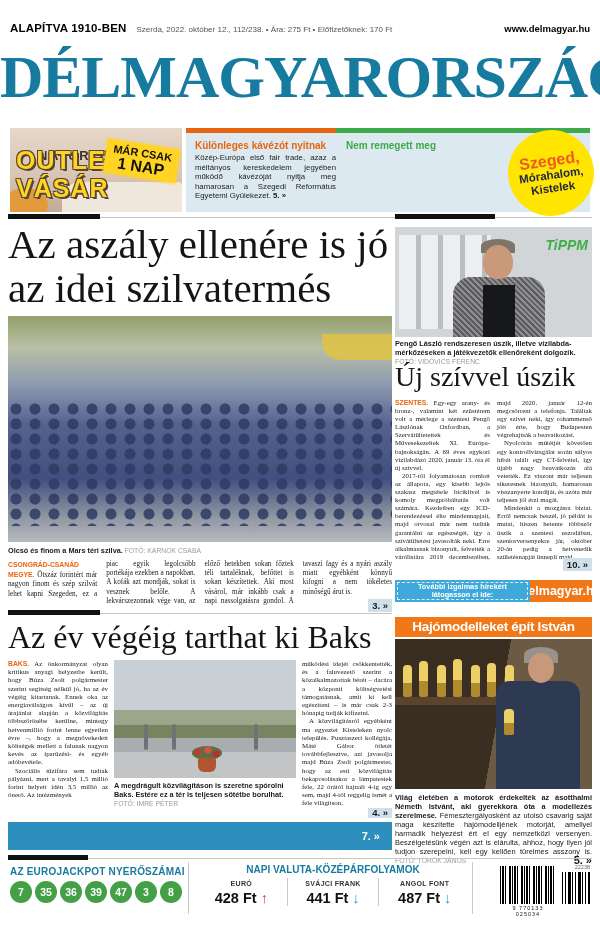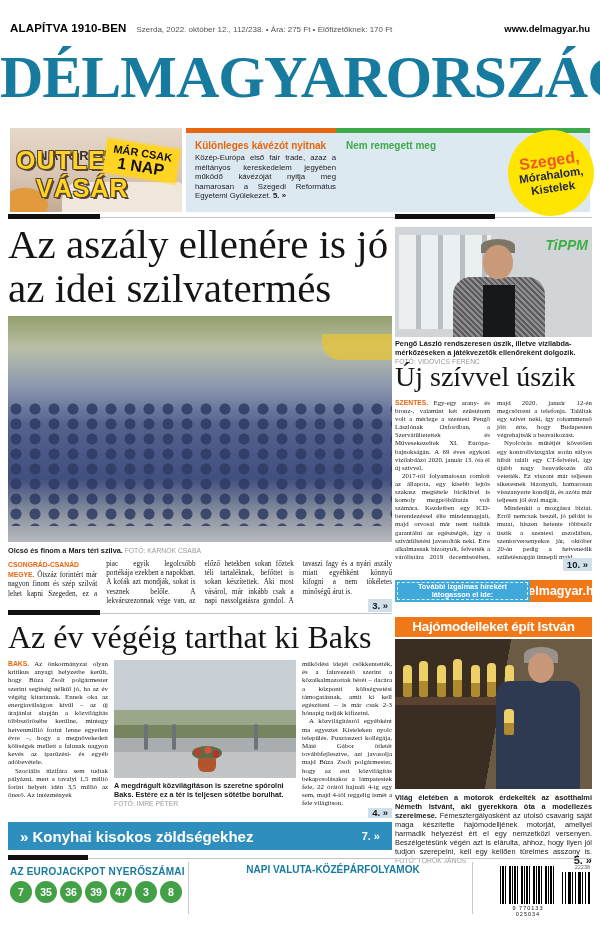--- a/index.html
+++ b/index.html
@@ -19,21 +19,21 @@
 
   
   .naturtex{position:absolute;top:128px;left:10px;width:172px;height:84px;
             background:linear-gradient(180deg,#e6d8ca 0%,#d9c6b4 55%,#c3aa95 100%);overflow:hidden;}
   .nt-pillow{position:absolute;left:-8px;bottom:-10px;width:46px;height:34px;border-radius:50%;background:#e29a3c;}
   .nt-bed{position:absolute;right:0;bottom:0;width:120px;height:30px;border-radius:18px 4px 0 0;background:#efe7dc;}
   .nt-brand{position:absolute;top:20px;left:28px;font-size:13px;font-weight:bold;letter-spacing:1.5px;color:#3c332c;}
   .nt-big{position:absolute;left:6px;font-weight:800;font-size:25px;letter-spacing:1px;color:#ffd422;
           text-shadow:1px 1px 0 #5a4632,-1px 1px 0 #5a4632,1px -1px 0 #5a4632,-1px -1px 0 #5a4632,2px 2px 0 #5a4632;}
   .nt-line1{top:18px;}
-  .nt-line2{top:46px;margin-left:20px;}
+  .nt-line2{top:46px;}
   .nt-badge{position:absolute;right:4px;top:16px;background:#ffd422;color:#14100c;
             transform:rotate(9deg);padding:4px 7px;text-align:center;font-weight:800;
             box-shadow:0 0 0 2px rgba(255,212,34,.35);}
   .nt-badge .b1{font-size:11px;display:block;line-height:11px;}
   .nt-badge .b2{font-size:16px;display:block;line-height:15px;}
 
   .teaserbox{position:absolute;top:128px;left:186px;width:404px;height:84px;background:#dce9f1;}
   .bar-orange{position:absolute;top:0;left:0;width:150px;height:5px;background:#e8650f;}
   .bar-green{position:absolute;top:0;left:150px;right:0;height:5px;background:#3ea94a;}
   .tz{position:absolute;top:12px;}
@@ -280,21 +280,20 @@
       </div>
     </div>
     <div class="baks-colB baks-text">
       <p class="para">működési idejét csökkentették, és a faluvezető szerint a közalkalmazottak bérét – dacára a központi költségvetési támogatásnak, amit ki kell egészíteni – is már csak 2-3 hónapig tudják kifizetni.</p>
       <p class="para">A közvilágításról egyébként ma egyeztet Kisteleken nyolc település. Pusztaszeri kollégája, Máté Gábor ötletét továbbfejlesztve, azt javasolja majd Búza Zsolt polgármester, hogy az esti közvilágítás bekapcsolásakor a lámpatestek fele, 22 órától hajnali 4-ig egy sem, majd 4-től reggelig ismét a fele világítson.</p>
       <span class="pgref-baks">4. »</span>
     </div>
   </div>
 
   <div class="kitchen">
-    <span class="k-text">» Konyhai kisokos zöldségekhez</span>
     <span class="k-page">7. »</span>
   </div>
 
   <div class="boat-banner">Hajómodelleket épít István</div>
   <div class="boat-photo">
     <div class="shelf"></div>
     <div class="trophy" style="left:8px;"></div>
     <div class="trophy" style="left:24px;top:22px;height:36px;"></div>
     <div class="trophy" style="left:42px;"></div>
     <div class="trophy" style="left:58px;top:20px;height:38px;"></div>
@@ -322,20 +321,34 @@
     <div class="ball">39</div>
     <div class="ball">47</div>
     <div class="ball">3</div>
     <div class="ball">8</div>
   </div>
 
   <div class="vsep" style="left:188px;top:862px;height:52px;"></div>
 
   <div class="fx">
     <div class="fx-title">NAPI VALUTA-KÖZÉPÁRFOLYAMOK</div>
+    <div class="fx-row">
+      <div class="fx-item">
+        <div class="fx-label">EURÓ</div>
+        <div class="fx-value"><span>428 Ft</span> <span class="arrow-up">↑</span></div>
+      </div>
+      <div class="fx-item">
+        <div class="fx-label">SVÁJCI FRANK</div>
+        <div class="fx-value"><span>441 Ft</span> <span class="arrow-down">↓</span></div>
+      </div>
+      <div class="fx-item">
+        <div class="fx-label">ANGOL FONT</div>
+        <div class="fx-value"><span>487 Ft</span> <span class="arrow-down">↓</span></div>
+      </div>
+    </div>
   </div>
 
   <div class="vsep" style="left:472px;top:862px;height:52px;"></div>
 
   <div class="barcode-block">
     <div class="bc-addon-num">22238</div>
     <div class="bc-main"></div>
     <div class="bc-addon"></div>
     <div class="bc-num">9 770133 025034</div>
   </div>

